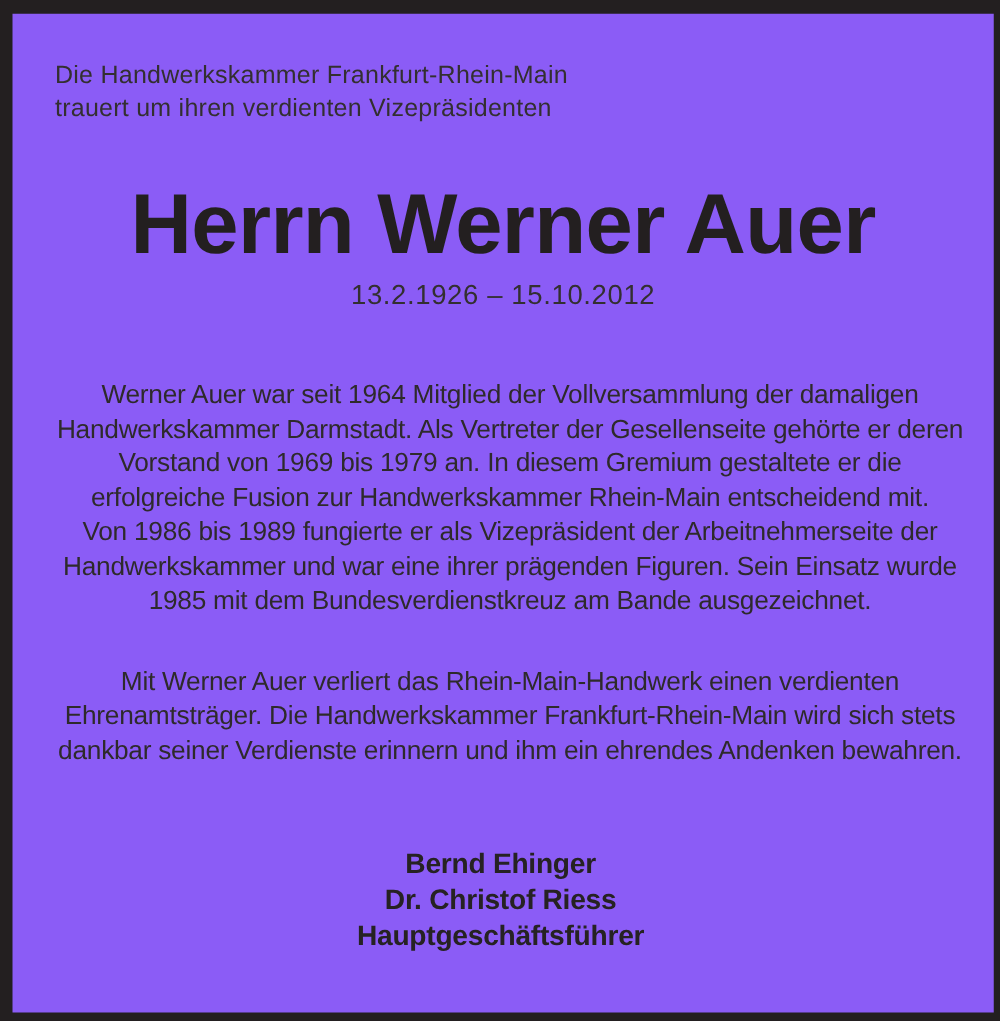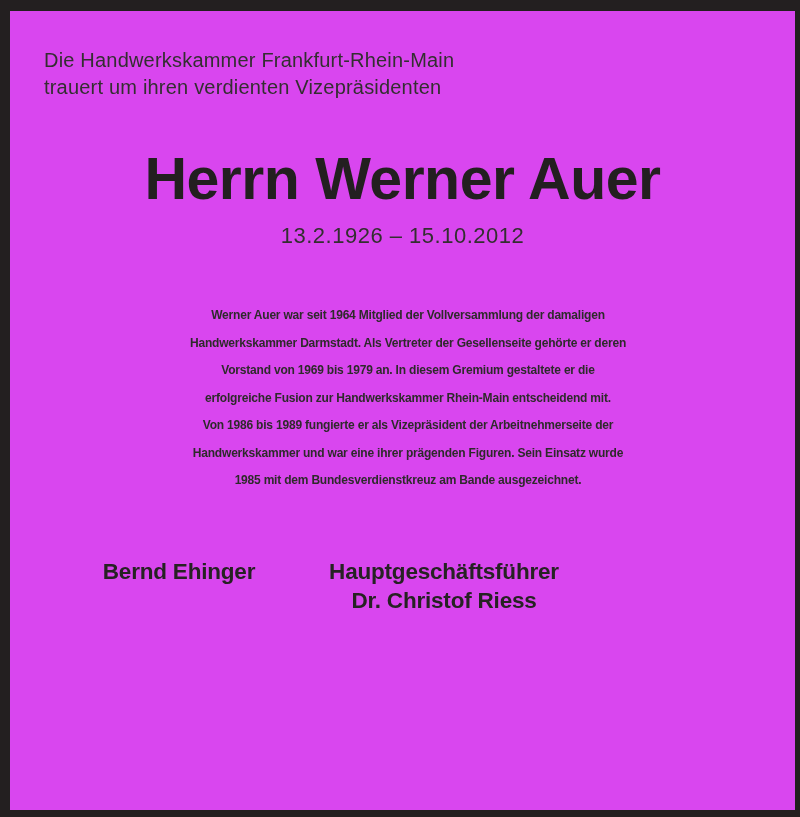--- a/index.html
+++ b/index.html
@@ -8,21 +8,21 @@
     padding: 0;
     background: #ffffff;
     font-family: "Liberation Sans", sans-serif;
     color: #2b2627;
   }
   .sheet {
     position: relative;
     width: 800px;
     height: 817px;
     box-sizing: border-box;
-    background: #d946ef;
+    background: #8b5cf6;
     border-style: solid;
     border-color: #231f20;
     border-width: 11px 5px 7px 10px;
     overflow: hidden;
   }
   .inner {
     box-sizing: border-box;
     width: 100%;
     height: 100%;
     padding: 36px 24px 0 24px;
@@ -56,53 +56,54 @@
     color: #2b2728;
     letter-spacing: 0.1px;
     white-space: nowrap;
   }
 
   
   .title {
     margin-top: 51px;
     text-align: center;
     font-weight: bold;
-    font-size: 59px;
+    font-size: 68px;
     line-height: 54px;
     letter-spacing: -0.5px;
     color: #231f20;
   }
   .dates {
     margin-top: 17px;
     text-align: center;
     font-size: 22px;
     letter-spacing: 0.5px;
     color: #332f30;
   }
 
   
   .para {
     margin: 16px auto;
     width: 748px;
     text-align: center;
-    font-size: 12px;
+    font-size: 21px;
     line-height: 27.5px;
     letter-spacing: -0.2px;
     color: #2e2a2b;
     white-space: pre-line;
-    font-weight: bold;
   }
   .para-1 { margin-top: 53px; }
   .para-2 { margin-top: 37px; }
 
   
   .signature-row {
     display: flex;
+    justify-content: space-between;
     margin-top: 62px;
     padding: 0 34px 0 30px;
+    flex-direction: column;
   }
   .signature {
     text-align: center;
     font-weight: bold;
     font-size: 22.5px;
     line-height: 29px;
     color: #262223;
     letter-spacing: -0.2px;
   }
   .signature.left  { min-width: 230px; }
@@ -126,25 +127,28 @@
 
     <div class="dates">13.2.1926 – 15.10.2012</div>
 
     <div class="para para-1">Werner Auer war seit 1964 Mitglied der Vollversammlung der damaligen
 Handwerkskammer Darmstadt. Als Vertreter der Gesellenseite gehörte er deren
 Vorstand von 1969 bis 1979 an. In diesem Gremium gestaltete er die
 erfolgreiche Fusion zur Handwerkskammer Rhein-Main entscheidend mit.
 Von 1986 bis 1989 fungierte er als Vizepräsident der Arbeitnehmerseite der
 Handwerkskammer und war eine ihrer prägenden Figuren. Sein Einsatz wurde
 1985 mit dem Bundesverdienstkreuz am Bande ausgezeichnet.</div>
+    <div class="para para-2">Mit Werner Auer verliert das Rhein-Main-Handwerk einen verdienten
+Ehrenamtsträger. Die Handwerkskammer Frankfurt-Rhein-Main wird sich stets
+dankbar seiner Verdienste erinnern und ihm ein ehrendes Andenken bewahren.</div>
 
     <div class="signature-row">
       <div class="signature left">
         <div>Bernd Ehinger</div>
       </div>
       <div class="signature right">
+        <div>Dr. Christof Riess</div>
         <div>Hauptgeschäftsführer</div>
-        <div>Dr. Christof Riess</div>
       </div>
     </div>
 
   </div>
 </div>
 
 </body></html>

